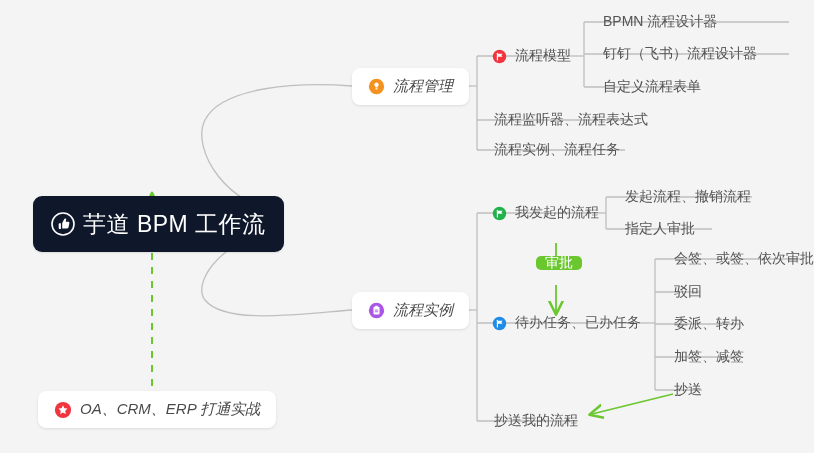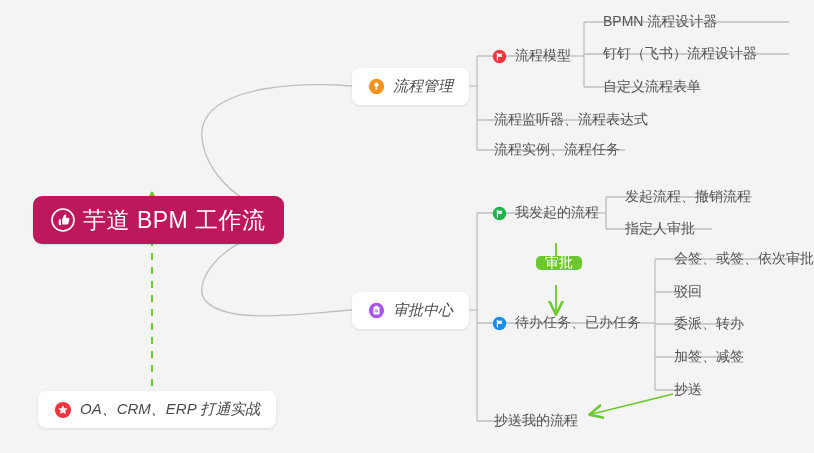--- a/index.html
+++ b/index.html
@@ -29,24 +29,24 @@
   }
   .node {
     position: absolute;
     display: flex;
     align-items: center;
     box-sizing: border-box;
     white-space: nowrap;
   }
   
   .node-root {
-    background: #be185d;
+    background: #0f172a;
     border-radius: 9px;
     padding: 0 18px;
-    height: 48px;
+    height: 56px;
     box-shadow: 0 1px 2px rgba(0,0,0,0.10);
   }
   .node-root .label {
     color: #ffffff;
     font-size: 23px;
     letter-spacing: 0.5px;
   }
   
   .node-card {
     background: #ffffff;
@@ -204,21 +204,21 @@
   <div class="node node-card" style="left:352px; top:292px;">
     <span class="icon">
       <svg width="17" height="17" viewBox="0 0 20 20">
         <circle cx="10" cy="10" r="9" fill="#a855e8"></circle>
         <rect x="6.4" y="5.6" width="7.2" height="9" rx="1.1" fill="#ffffff"></rect>
         <rect x="8.3" y="4.4" width="3.4" height="2.1" rx="0.8" fill="#ffffff"></rect>
         <rect x="8" y="9" width="4" height="1" fill="#a855e8"></rect>
         <rect x="8" y="11" width="4" height="1" fill="#a855e8"></rect>
       </svg>
     </span>
-    <span class="label">审批中心</span>
+    <span class="label">流程实例</span>
   </div>
 
   <div class="node node-leaf node-leaf-icon" style="left:490px; top:199px;font-family:Liberation Serif, serif;">
     <span class="icon">
       <svg width="15" height="15" viewBox="0 0 20 20">
         <circle cx="10" cy="10" r="9" fill="#22b24c"></circle>
         <path d="M7.2 5.6v9" stroke="#ffffff" stroke-width="1.5" stroke-linecap="round"></path>
         <path d="M7.8 6.2h6.2l-1.5 2.1 1.5 2.1H7.8z" fill="#ffffff"></path>
       </svg>
     </span>

